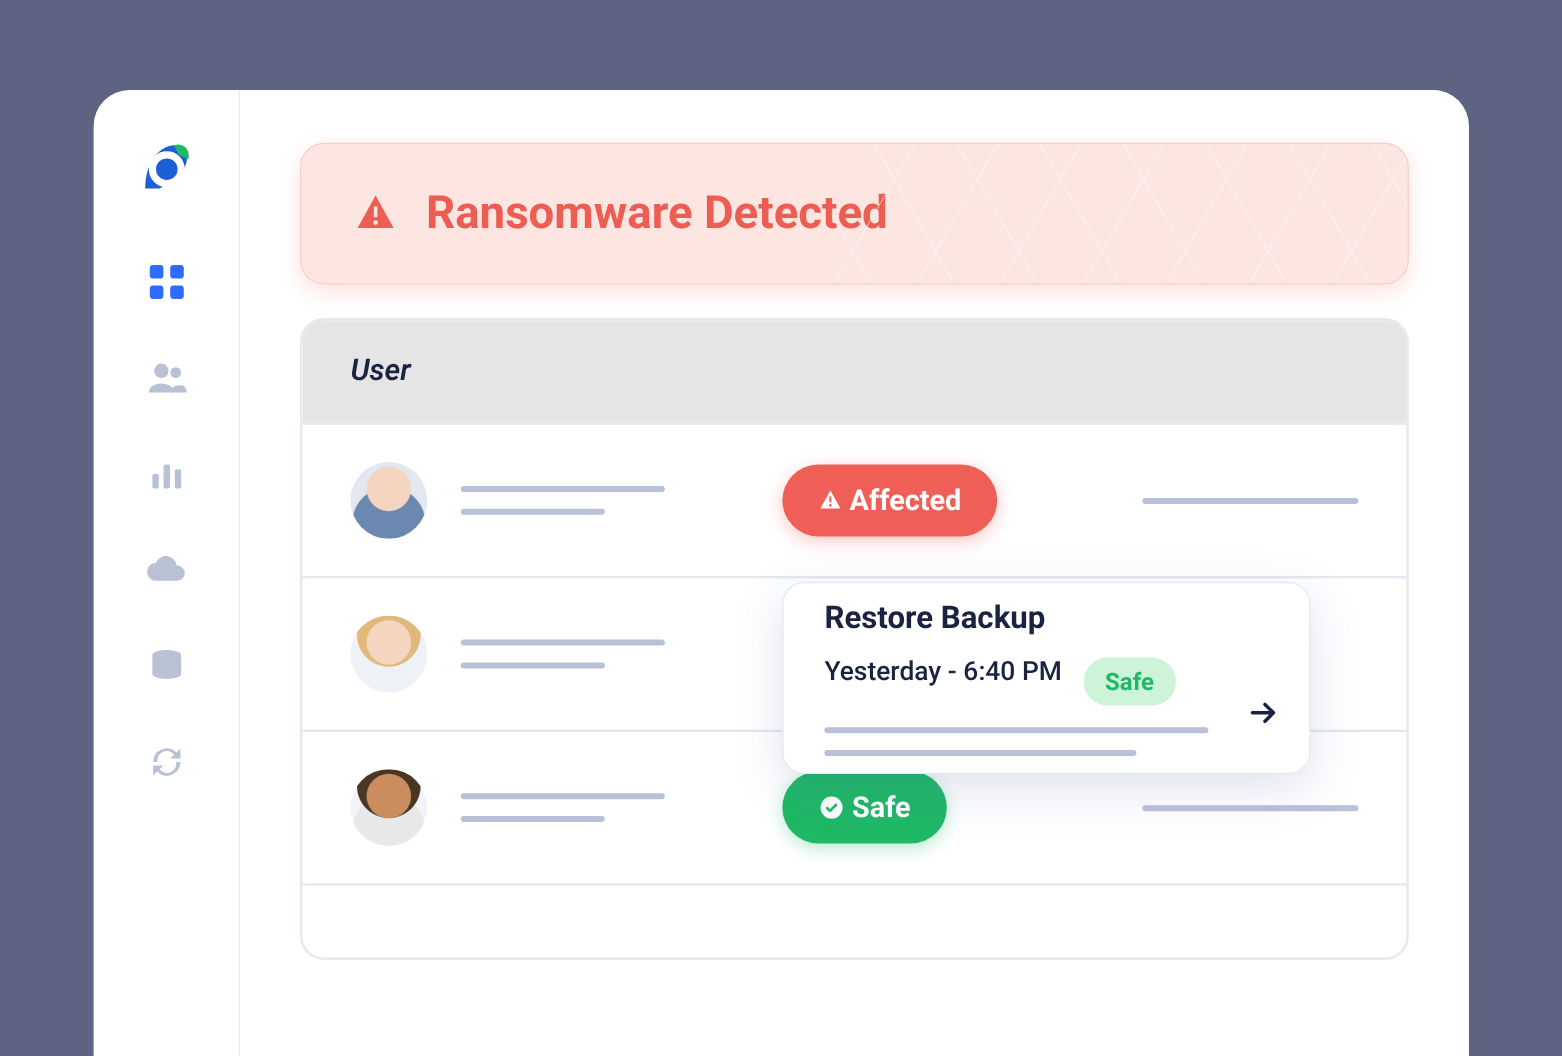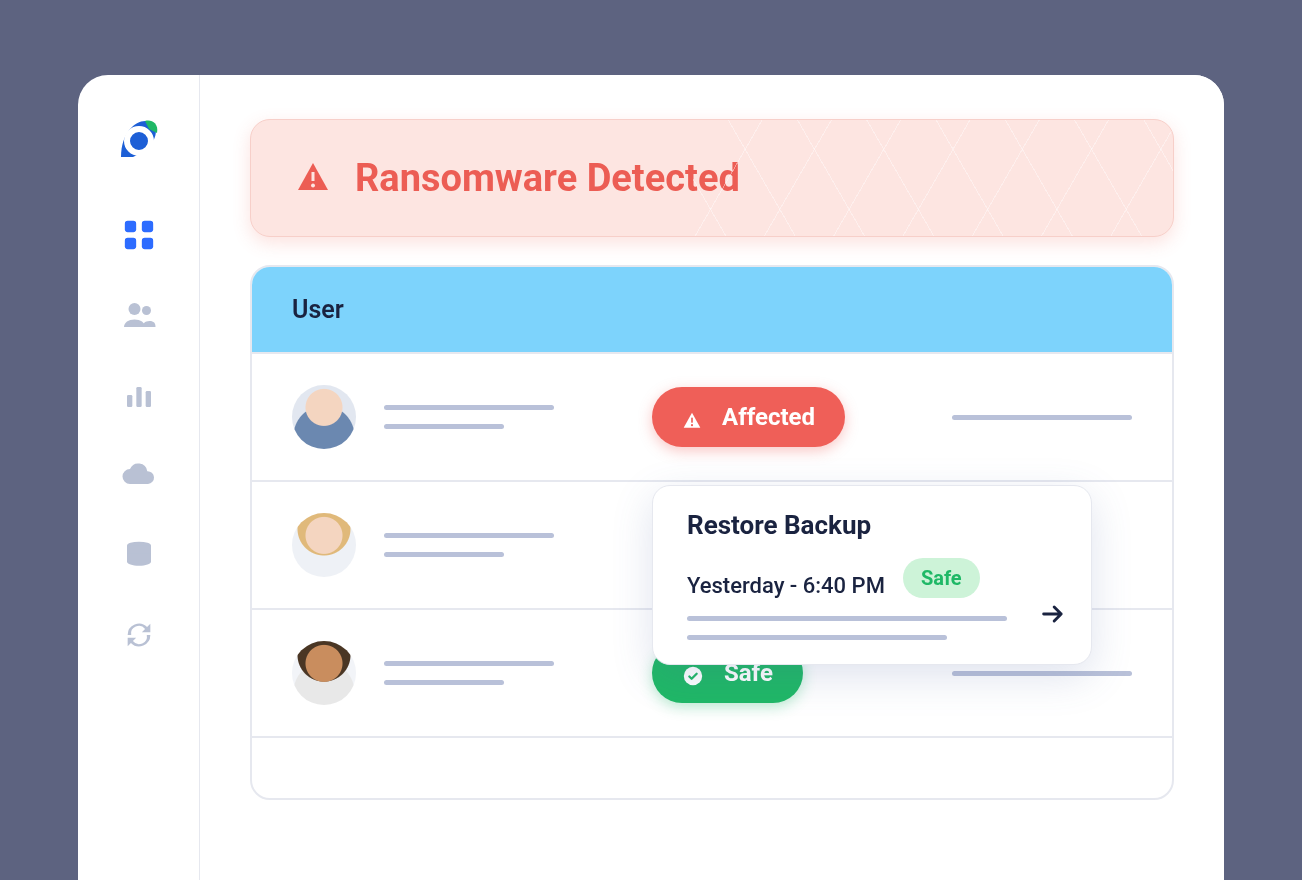--- a/index.html
+++ b/index.html
@@ -82,24 +82,25 @@
   font-weight: 700;
 }
 .table-card {
   margin-top: 28px;
   border: 2px solid #e6e8ef;
   border-radius: 20px;
   overflow: visible;
   position: relative;
 }
 .table-header {
-  background: #7dd3fc;
+  background: #e5e5e5;
   display: flex;
   padding: 28px 40px;
   border-radius: 18px 18px 0 0;
+  font-style: italic;
 }
 .th {
   color: #1a2340;
   font-size: 25px;
   font-weight: 600;
 }
 .col-user { width: 360px; }
 .col-status { width: 300px; }
 .col-backup { flex: 1; }
 .table-row {
@@ -129,22 +130,22 @@
 .line {
   height: 5px;
   background: #b9c1d9;
   border-radius: 3px;
 }
 .line.long { width: 170px; }
 .line.short { width: 120px; }
 .status-cell { width: 300px; }
 .status-pill {
   display: inline-flex;
-  align-items: flex-end;
-  gap: 20px;
+  align-items: center;
+  gap: 6px;
   padding: 16px 30px;
   border-radius: 40px;
   font-size: 24px;
   font-weight: 700;
   color: #fff;
 }
 .status-pill.affected { background: #ef5f58; box-shadow: 0 4px 14px rgba(239,95,88,0.35); }
 .status-pill.safe { background: #1fb866; box-shadow: 0 4px 14px rgba(31,184,102,0.3); }
 .backup-cell { flex: 1; display: flex; align-items: center; }
 .backup-line {
@@ -154,33 +155,33 @@
   border-radius: 3px;
 }
 .restore-popup {
   position: absolute;
   top: 218px;
   left: 400px;
   width: 440px;
   background: #fff;
   border: 1px solid #e6e8ef;
   border-radius: 18px;
-  padding: 24px 34px;
+  padding: 14px 34px;
   box-shadow: 0 12px 40px rgba(77, 100, 160, 0.18);
   z-index: 5;
 }
 .restore-title {
   font-size: 26px;
   font-weight: 700;
   color: #1a2340;
   margin-bottom: 18px;
 }
 .restore-row {
   display: flex;
-  align-items: flex-end;
+  align-items: flex-start;
   gap: 18px;
   margin-bottom: 18px;
 }
 .restore-time {
   font-size: 22px;
   color: #1a2340;
   font-weight: 500;
 }
 .safe-badge {
   background: #cdf3d8;

